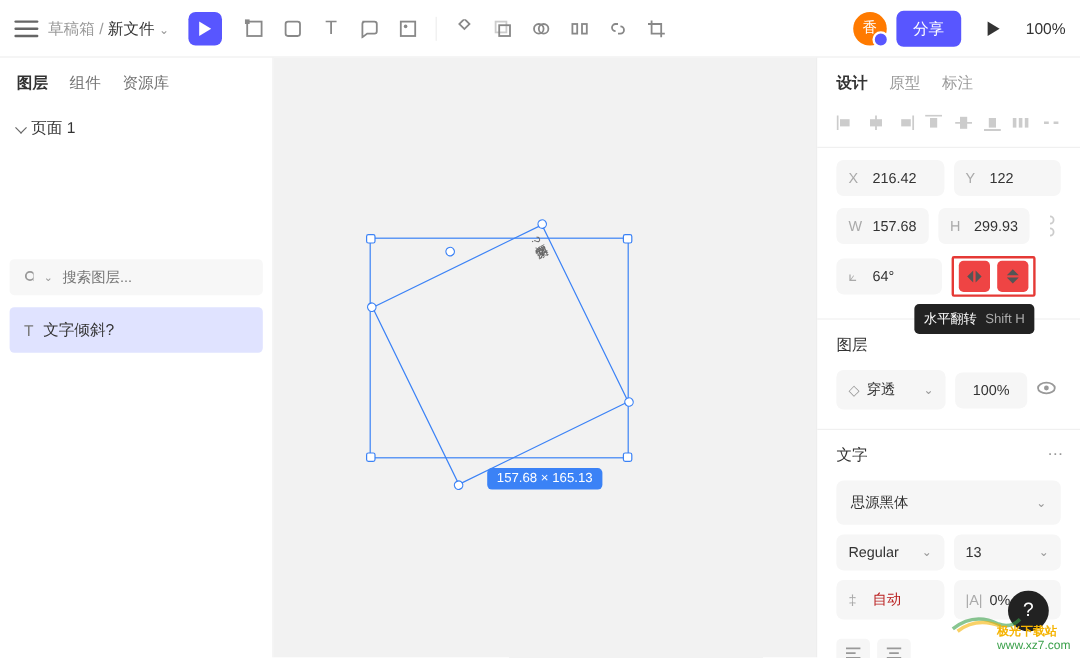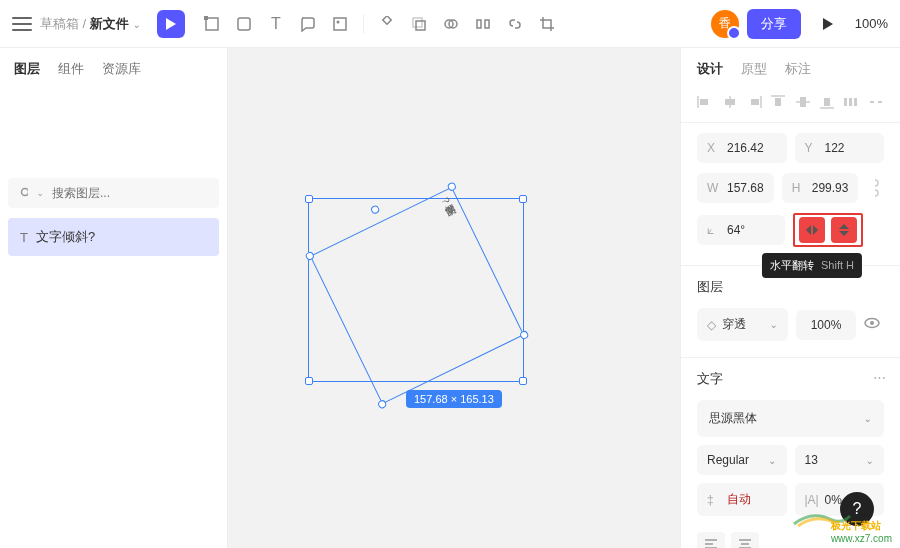--- a/index.html
+++ b/index.html
@@ -1,21 +1,21 @@
 <!DOCTYPE html>
 <html><head>
 <meta charset="utf-8">
 <style>
 *{box-sizing:border-box;margin:0;padding:0;font-family:-apple-system,BlinkMacSystemFont,"Segoe UI",sans-serif}
 body{width:900px;height:548px;background:#fff;overflow:hidden;position:relative;font-size:13px;color:#333}
 .topbar{height:48px;border-bottom:1px solid #eee;display:flex;align-items:center;padding:0 12px;gap:8px}
 .hamburger{width:20px;height:14px;display:flex;flex-direction:column;justify-content:space-between;cursor:pointer}
 .hamburger span{height:2px;background:#666;border-radius:1px}
 .crumb{color:#999;font-size:13px}
-.crumb b{color:#333;font-weight:700}
+.crumb b{color:#333;font-weight:400}
 .play-btn{width:28px;height:28px;border-radius:6px;background:#5856ff;display:flex;align-items:center;justify-content:center;margin-left:8px}
 .toolbar{display:flex;gap:14px;align-items:center;margin-left:10px}
 .ticon{width:18px;height:18px;display:flex;align-items:center;justify-content:center;color:#666;cursor:pointer}
 .divider{width:1px;height:20px;background:#eee}
 .spacer{flex:1}
 .avatar{width:28px;height:28px;border-radius:50%;background:#ff7a00;color:#fff;display:flex;align-items:center;justify-content:center;font-size:12px;position:relative}
 .avatar::after{content:"";position:absolute;bottom:-2px;right:-2px;width:10px;height:10px;border-radius:50%;background:#5856ff;border:2px solid #fff}
 .share-btn{padding:6px 14px;border-radius:6px;background:#5856ff;color:#fff;font-size:13px;cursor:pointer}
 .zoom{color:#333;font-size:13px;margin-left:10px}
 .main{display:flex;height:500px}
@@ -164,20 +164,21 @@
   <div class="zoom">100%</div>
 </div>
 
 <div class="main">
   <div class="left-panel">
     <div class="tabs">
       <div class="tab active">图层</div>
       <div class="tab">组件</div>
       <div class="tab">资源库</div>
     </div>
+    <div class="page-item">页面 1</div>
     <div class="search-row">
       <svg width="12" height="12">
           <circle cx="5" cy="5" r="3.5" fill="none" stroke="#999" stroke-width="1.5"></circle>
           <line x1="8" y1="8" x2="11" y2="11" stroke="#999" stroke-width="1.5"></line>
         </svg>
       <span style="font-size:9px;color:#999">⌄</span>
       <input placeholder="搜索图层..." style="">
     </div>
     <div class="layer-item">
       <span style="color:#777">T</span>

